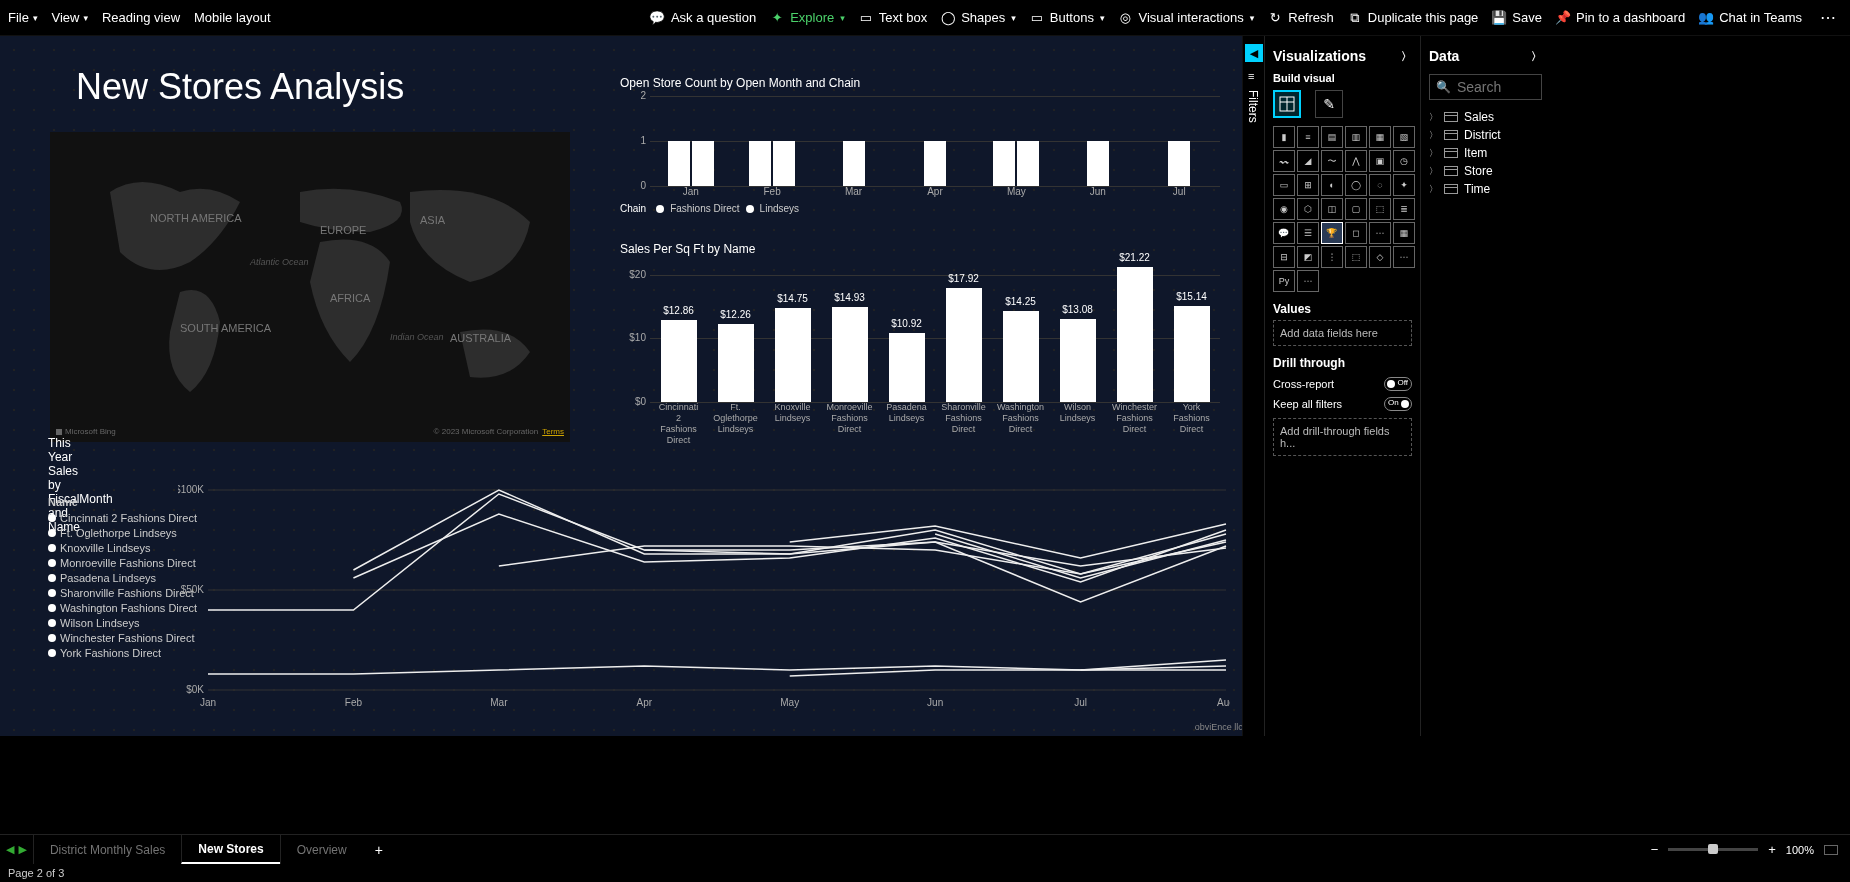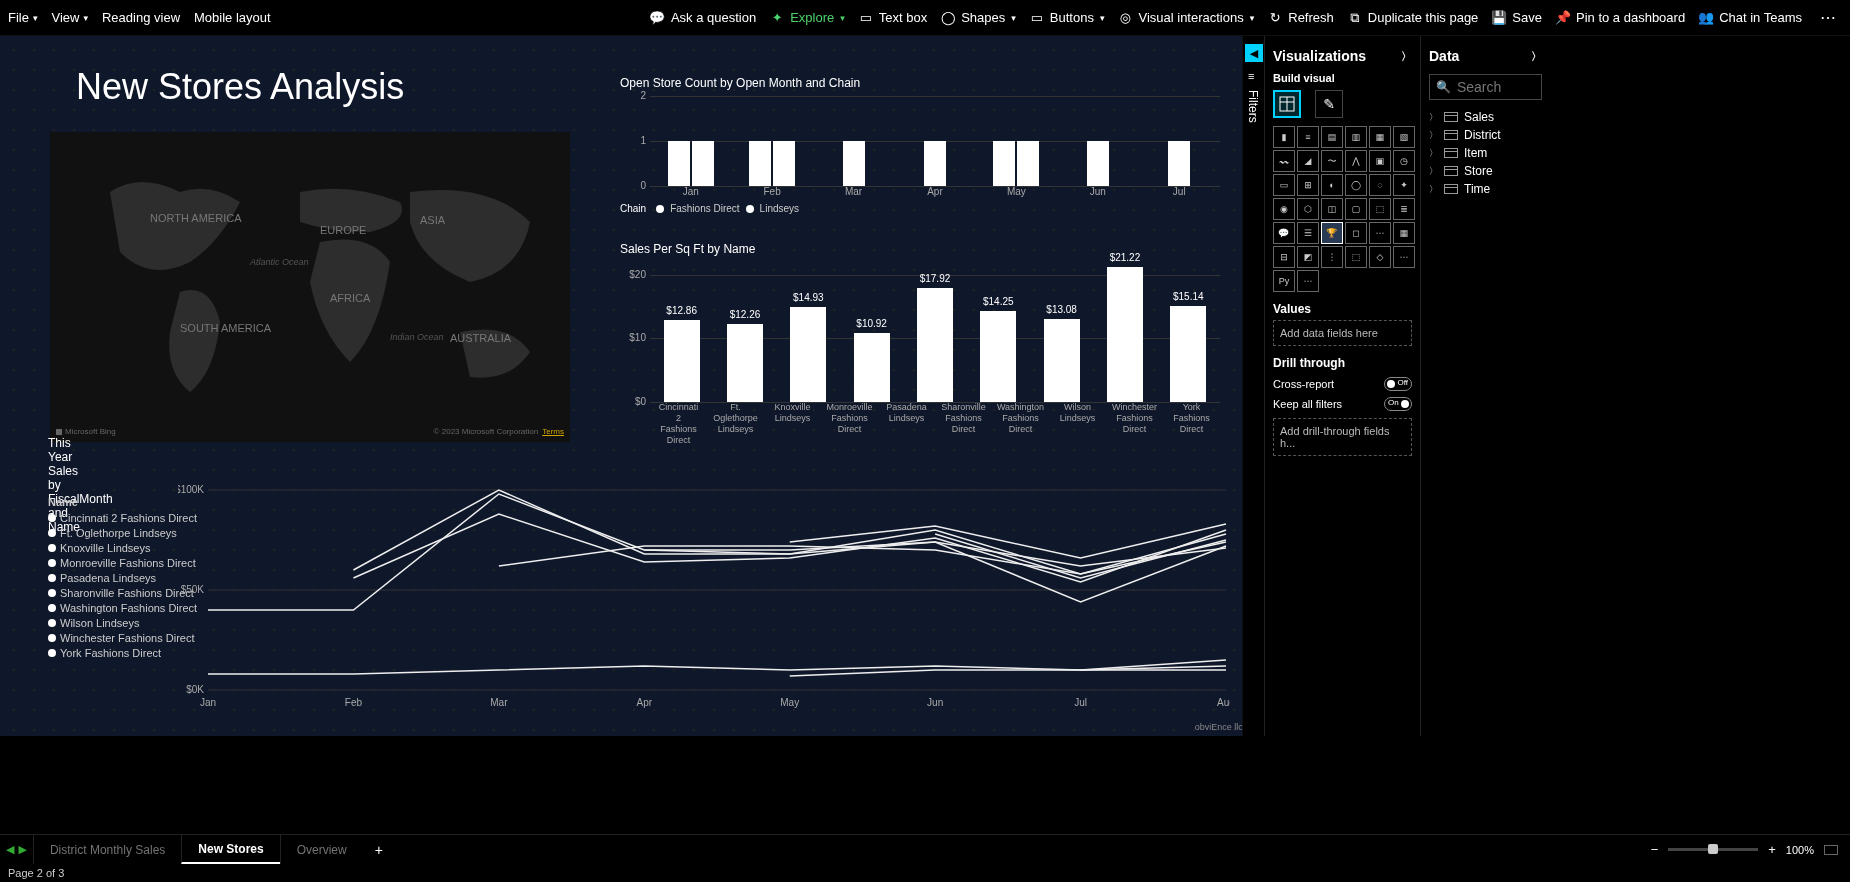--- a/index.html
+++ b/index.html
@@ -282,20 +282,24 @@
         <div class="gridline" style="top: 12.7273px;"></div>
         <div class="y-tick" style="position: absolute; top: 6.72727px; left: 0px; width: 26px; text-align: right;">$20</div>
         <div class="plot">
           <div class="bar-group" style="position: relative;">
             <div class="bar" style="width: 36px; height: 81.8364px;"></div>
             <div class="data-label" style="bottom: 85.8364px; left: 50%;">$12.86</div>
           </div>
           <div class="bar-group" style="position: relative;">
             <div class="bar" style="width: 36px; height: 78.0182px;"></div>
             <div class="data-label" style="bottom: 82.0182px; left: 50%;">$12.26</div>
+          </div>
+          <div class="bar-group" style="position: relative;">
+            <div class="bar" style="width: 36px; height: 93.8636px;"></div>
+            <div class="data-label" style="bottom: 97.8636px; left: 50%;">$14.75</div>
           </div>
           <div class="bar-group" style="position: relative;">
             <div class="bar" style="width: 36px; height: 95.0091px;"></div>
             <div class="data-label" style="bottom: 99.0091px; left: 50%;">$14.93</div>
           </div>
           <div class="bar-group" style="position: relative;">
             <div class="bar" style="width: 36px; height: 69.4909px;"></div>
             <div class="data-label" style="bottom: 73.4909px; left: 50%;">$10.92</div>
           </div>
           <div class="bar-group" style="position: relative;">

